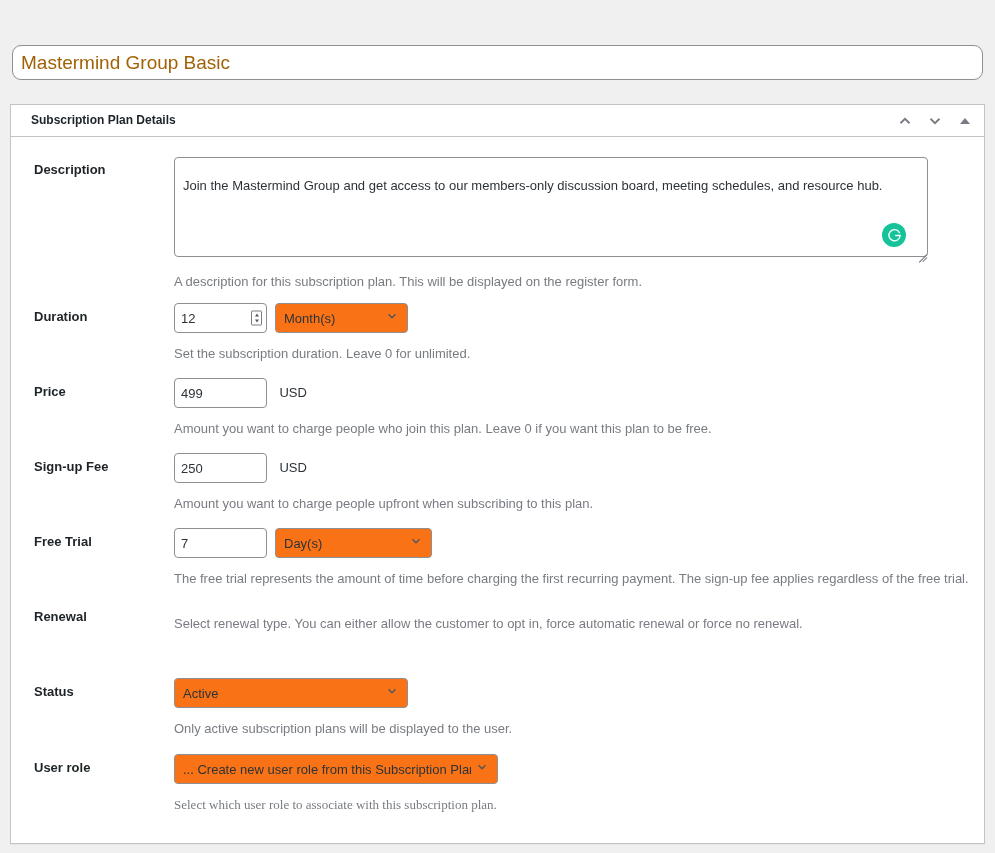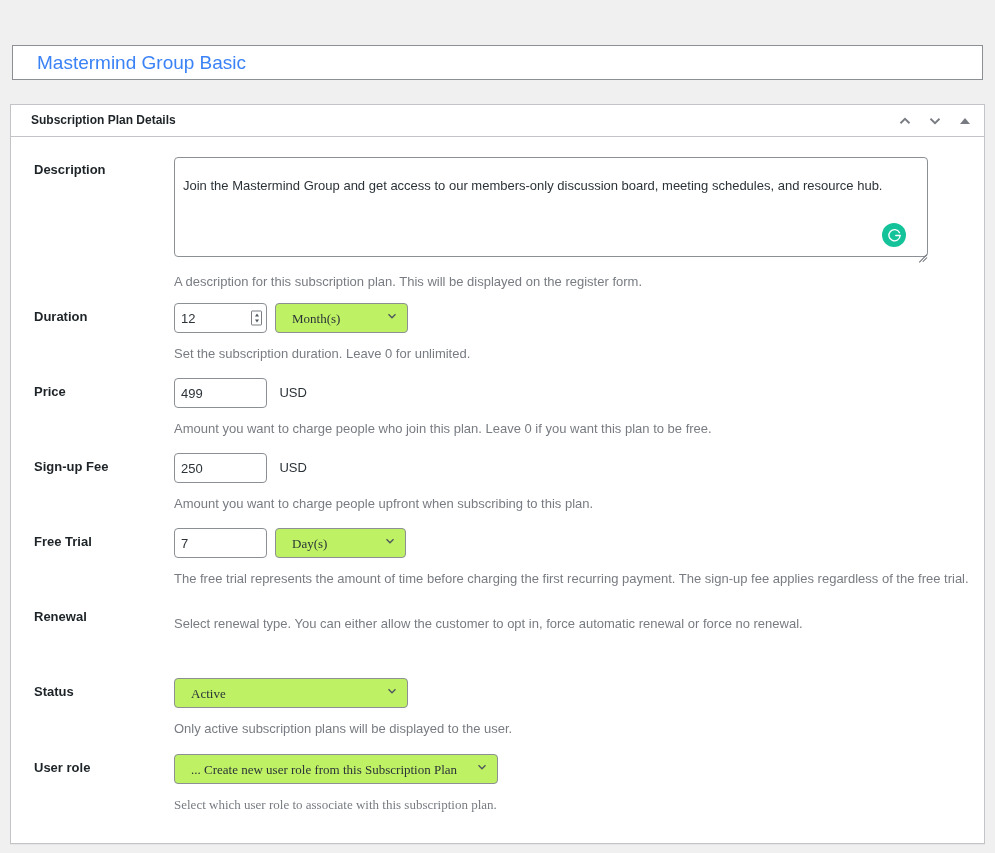--- a/index.html
+++ b/index.html
@@ -26,27 +26,27 @@
   }
 
   
   .title-input-wrap {
     position: absolute;
     left: 12px; top: 45px;
     width: 971px; height: 35px;
   }
   .title-input {
     width: 100%; height: 100%;
-    padding: 3px 24px;
+    padding: 3px 8px;
     font-size: 19px;
     font-family: "Liberation Sans", sans-serif;
-    color: #3b82f6;
+    color: #a16207;
     background: #fff;
     border: 1px solid #8c8f94;
-    border-radius: 0;
+    border-radius: 9px;
     outline: none;
     box-shadow: 0 0 0 transparent;
   }
 
   
   .postbox {
     position: absolute;
     left: 10px; top: 104px;
     width: 975px; height: 740px;
     background: #fff;
@@ -137,25 +137,25 @@
     color: #2c3338;
     background: #fff;
     border: 1px solid #8c8f94;
     border-radius: 4px;
     outline: none;
   }
   input.num.w93 { width: 93px; }
 
   select.wpselect {
     height: 30px;
-    padding: 0 26px 0 16px;
-    font-size: 13px;
-    font-family: Liberation Serif, serif;
+    padding: 0 26px 0 8px;
+    font-size: 13px;
+    font-family: Liberation Sans, sans-serif;
     color: #2c3338;
-    background: #bef264;
+    background: #f97316;
     border: 1px solid #8c8f94;
     border-radius: 4px;
     outline: none;
     -webkit-appearance: none;
     -moz-appearance: none;
     appearance: none;
     cursor: pointer;
   }
   .select-shell { position: relative; display: inline-block; vertical-align: top; }
   .select-shell .chev {
@@ -329,21 +329,21 @@
           <div class="help-text" style="margin-top:12px;">Amount you want to charge people upfront when subscribing to this plan.</div>
         </div>
       </div>
 
       <div class="form-row" style="top:423px;">
         <span class="field-label" style="top:6px;">Free Trial</span>
         <div class="field-area" style="top:0;">
           <div class="inline-row">
             <input class="num w93" type="text" value="7" style="">
             <div class="select-shell">
-              <select class="wpselect" style="width:131px;">
+              <select class="wpselect" style="width:157px;">
                 <option>Day(s)</option>
               </select>
               <span class="chev">
                 <svg width="14" height="14" viewBox="0 0 20 20" fill="none" stroke="currentColor" stroke-width="2">
                   <path d="M5 7.5 L10 12.5 L15 7.5"></path>
                 </svg>
               </span>
             </div>
           </div>
           <div class="help-text" style="margin-top:12px;">The free trial represents the amount of time before charging the first recurring payment. The sign-up fee applies regardless of the free trial.</div>

